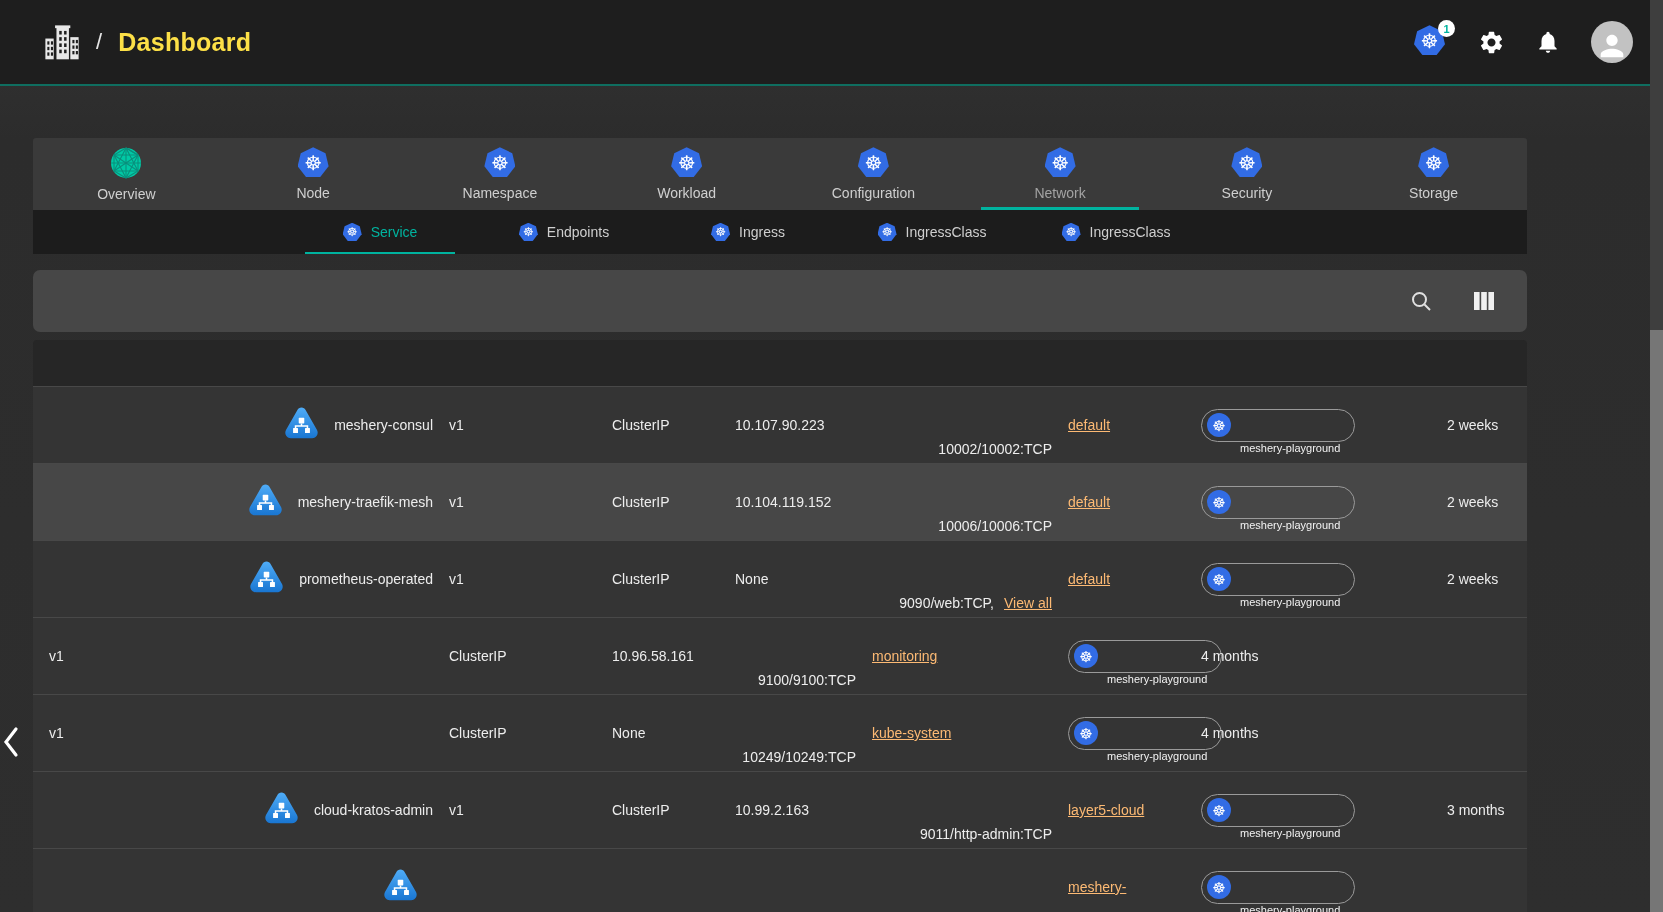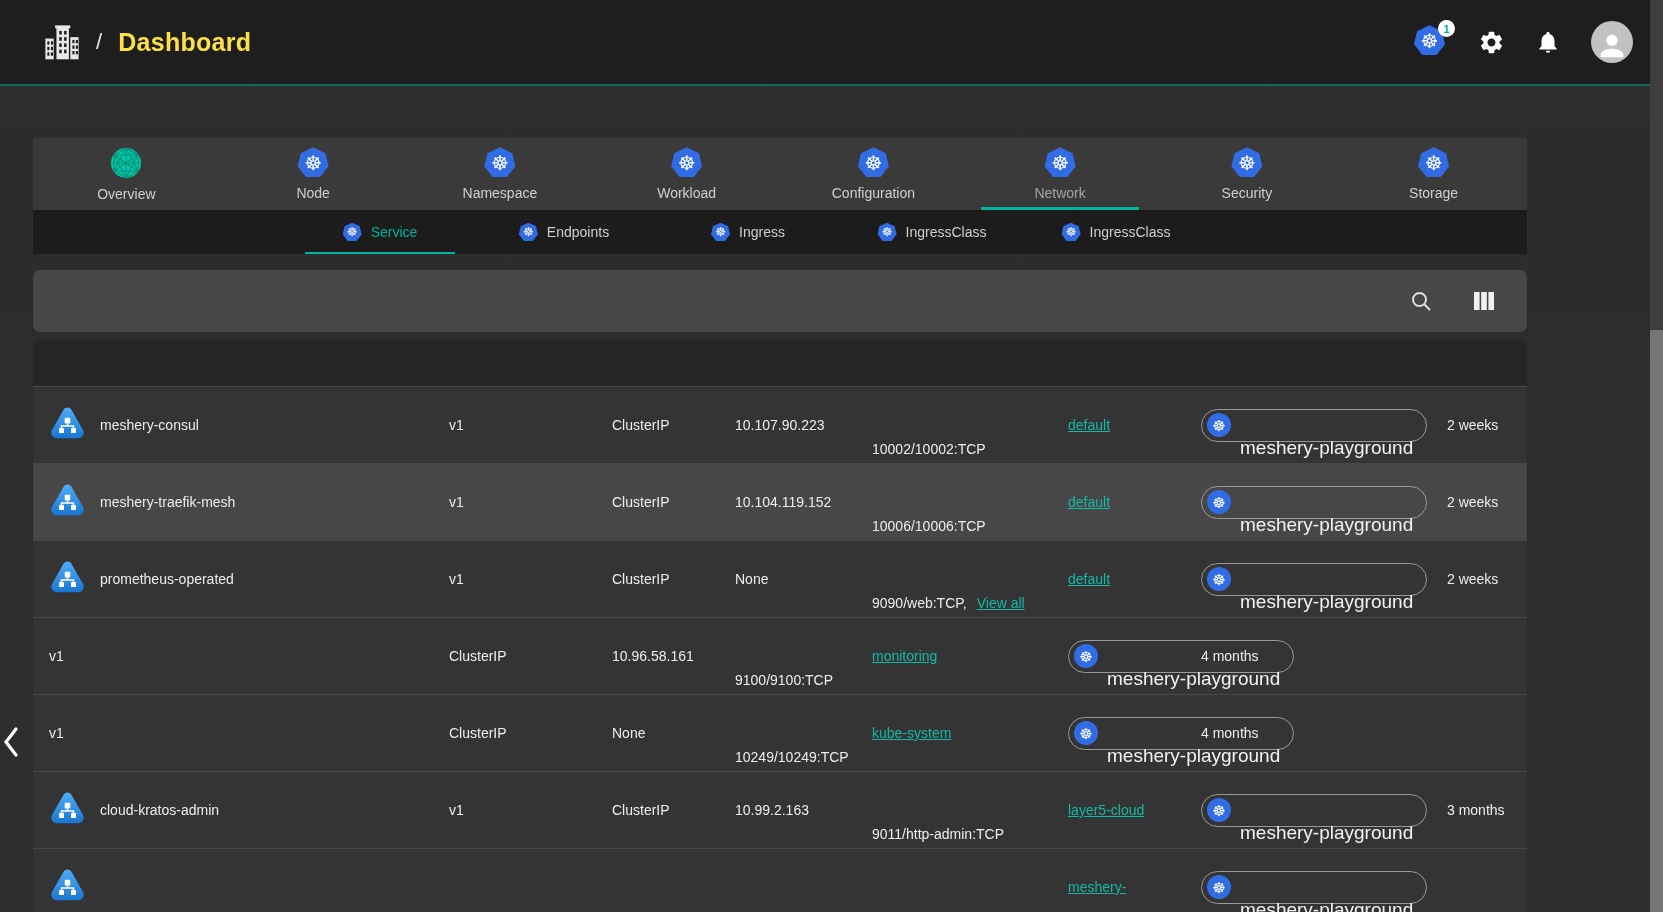--- a/index.html
+++ b/index.html
@@ -90,35 +90,35 @@
   .svc-table { margin-top:8px; border-radius:4px 4px 0 0; overflow:hidden; }
   .thead, .trow {
     display:grid;
     grid-template-columns:400px 163px 123px 137px 196px 133px 246px 1fr;
     align-items:center;
   }
   .thead { background:#262626; height:46px; }
   .th { padding-left:16px; color:#ffffff; font-size:15px; font-weight:700; }
   .trow { background:#343434; height:77px; border-top:1px solid #484848; }
   .trow.highlighted { background:#474747; }
-  .td { padding-left:16px; font-size:14px; color:#ededed; }
+  .td { padding-left:16px; font-size:14px; color:#ededed;justify-content:flex-end; }
   .name-cell { display:flex; align-items:center; gap:14px; }
   .ports-cell { display:flex; align-items:center; gap:10px; white-space:nowrap;margin-top:48px; }
-  .link { text-decoration:underline; cursor:pointer; color:#14b8a6; }
+  .link { text-decoration:underline; cursor:pointer; color:#fdba74; }
   .chip {
     display:inline-flex; align-items:center; gap:9px;
     border:1px solid #9a9a9a; border-radius:17px; height:33px;
     padding:0 14px 0 5px; cursor:pointer; max-width:226px;
   }
   .chip-k8s {
     width:24px; height:24px; border-radius:50%; background:#326CE5;
     color:#fff; font-size:15px; line-height:1;
     display:flex; align-items:center; justify-content:center; flex:none;
   }
-  .chip-label { font-size:19px; color:#f2f2f2; white-space:nowrap;margin-top:45px; }
+  .chip-label { font-size:11px; color:#f2f2f2; white-space:nowrap;margin-top:45px; }
 
   
   .drawer-toggle { position:absolute; left:3px; top:726px; cursor:pointer; }
   .scrollbar { position:absolute; right:0; top:0; width:13px; height:912px; background:#3e3e3e; }
   .scroll-thumb { position:absolute; left:0; top:330px; width:13px; height:582px; background:#767676; cursor:pointer; }
 </style>
 </head>
 <body>
 
 <header class="app-bar">

